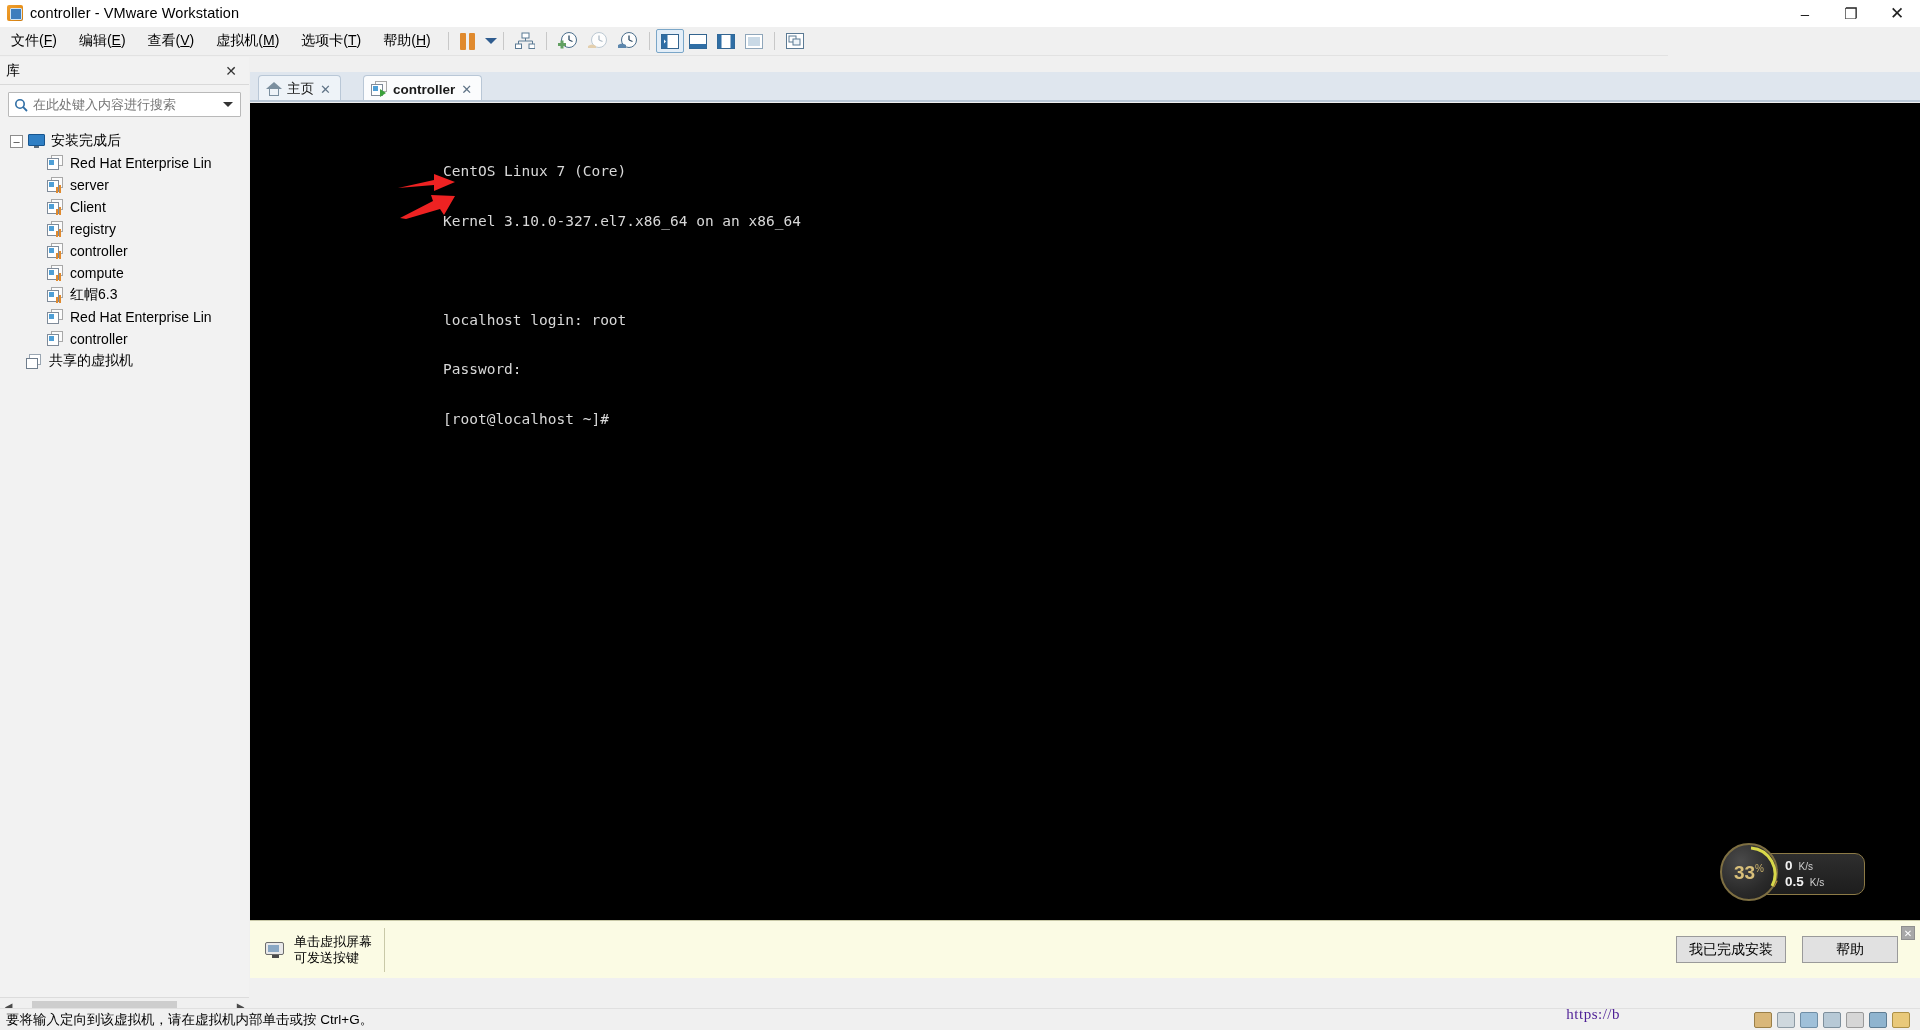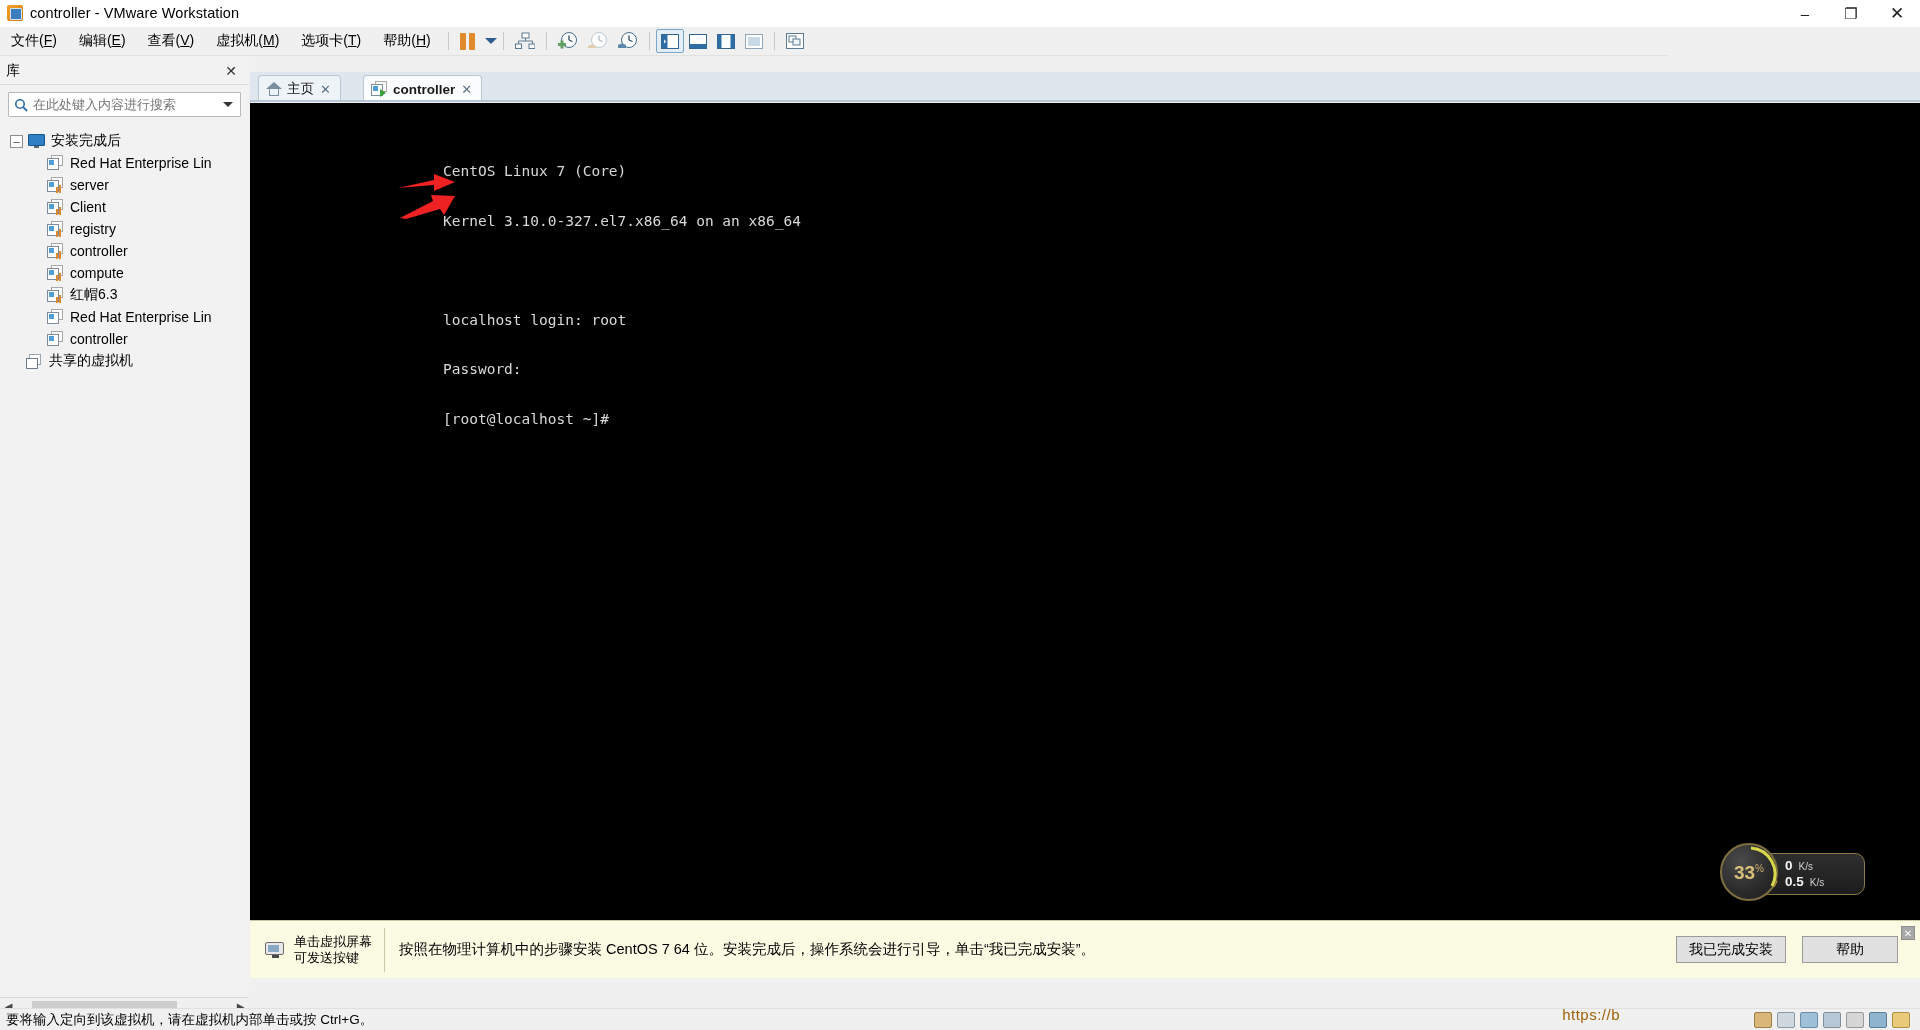--- a/index.html
+++ b/index.html
@@ -212,22 +212,22 @@
   
   .statusbar {
     position: absolute; left: 0; top: 1008px; width: 1920px; height: 22px;
     background: #f0f0f0; display: flex; align-items: center;
     border-top: 1px solid #e0e0e0;
   }
   .statusbar .st-text { font-size: 13.5px; color: #000; margin-left: 6px; }
   .tray { margin-left: auto; display: flex; align-items: center; gap: 5px; margin-right: 10px; }
   .tray .ti { width: 18px; height: 16px; border-radius: 2px; }
   .watermark {
-    position: absolute; right: 300px; top: 1006px; font-size: 15px; color: #a16207;
-    letter-spacing: .5px; font-family: Liberation Sans, sans-serif;
+    position: absolute; right: 300px; top: 1006px; font-size: 15px; color: #4c1d95;
+    letter-spacing: .5px; font-family: Liberation Serif, serif;
   }
 </style>
 </head>
 <body>
 
 <div id="app">
 
   <div class="titlebar">
     <div class="title-ico"></div>
     <div class="title-text">controller - VMware Workstation</div>
@@ -535,21 +535,20 @@
     </div>
   </div>
 
   <div class="notify">
     <div class="ntico">
         <div class="m"></div>
         <div class="st"></div>
       </div>
     <div class="hint"><span>单击虚拟屏幕</span><br><span>可发送按键</span></div>
     <div class="vsep"></div>
-    <div class="msg">按照在物理计算机中的步骤安装 CentOS 7 64 位。安装完成后，操作系统会进行引导，单击“我已完成安装”。</div>
     <div class="btns">
       <div class="nbtn">我已完成安装</div>
       <div class="nbtn">帮助</div>
     </div>
     <div class="nclose">✕</div>
   </div>
 
   <div class="statusbar">
     <div class="st-text">要将输入定向到该虚拟机，请在虚拟机内部单击或按 Ctrl+G。</div>
     <div class="tray">

